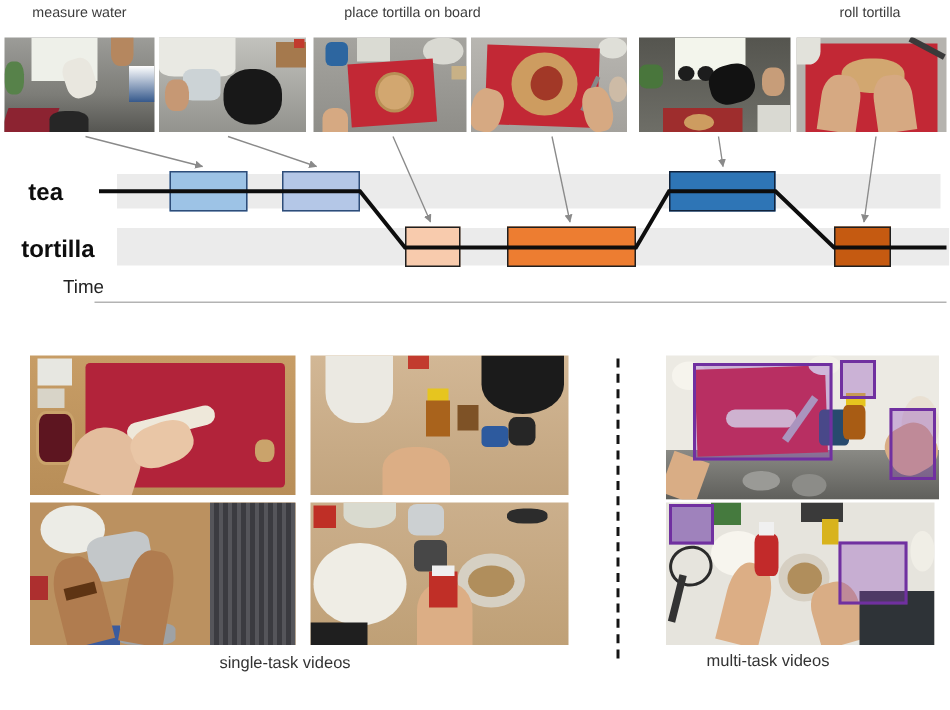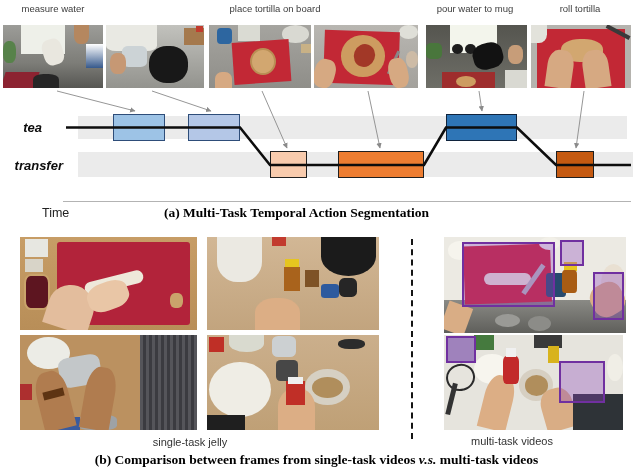--- a/index.html
+++ b/index.html
@@ -2,38 +2,37 @@
 <html><head>
 <meta charset="utf-8">
 <style>
   html,body{margin:0;padding:0;background:#fff;}
   #fig{position:relative;width:633px;height:473px;background:#fff;overflow:hidden;
        font-family:"Liberation Sans",sans-serif;}
   .alabel{position:absolute;top:3px;width:120px;text-align:center;font-size:9.5px;color:#3c3c3c;line-height:1.2;}
   .ph{position:absolute;overflow:hidden;background:#9a9a95;}
   .s{position:absolute;}
   .band{position:absolute;background:#ebebeb;}
-  .rowlab{position:absolute;font-weight:bold;font-style:italic;font-size:13px;color:#0d0d0d;text-align:right;}
+  .rowlab{position:absolute;font-weight:bold;font-size:16px;color:#0d0d0d;text-align:right;}
   .seg{position:absolute;box-sizing:border-box;}
   .timelab{position:absolute;font-size:12.5px;color:#222;}
   .axis{position:absolute;height:1px;background:#b3b3b3;}
   .cap{position:absolute;text-align:center;font-family:"Liberation Serif",serif;font-weight:bold;font-size:13.5px;color:#000;}
   .grouplab{position:absolute;font-size:11px;color:#333;text-align:center;}
   .bbox{position:absolute;border:2px solid #7030a0;background:rgba(140,70,190,0.34);box-sizing:border-box;}
   .sep{position:absolute;width:0;border-left:2.5px dashed #141414;}
   svg{position:absolute;left:0;top:0;pointer-events:none;}
 </style>
 </head>
 <body>
 
 <div id="fig">
 
   <div class="alabel" style="left:-7px">measure water</div>
   <div class="alabel" style="left:215px">place tortilla on board</div>
-  <div class="alabel" style="left:415px">pour water to mug</div>
   <div class="alabel" style="left:520px">roll tortilla</div>
 
   <div class="ph" style="left:3px;top:25px;width:100px;height:63px;background:linear-gradient(180deg,#9c9c98 0%,#7d7d78 60%,#565652 100%);">
     <div class="s" style="left:18%;top:0;width:44%;height:46%;background:#eef0e9;"></div>
     <div class="s" style="left:0;top:26%;width:13%;height:34%;background:#57824a;border-radius:40%;"></div>
     <div class="s" style="right:0;top:30%;width:17%;height:38%;background:linear-gradient(180deg,#ffffff,#36598c);"></div>
     <div class="s" style="left:0;bottom:0;width:34%;height:26%;background:#8c2331;transform:skewX(-18deg);"></div>
     <div class="s" style="left:30%;bottom:0;width:26%;height:22%;background:#262626;border-radius:40% 40% 0 0;"></div>
     <div class="s" style="left:40%;top:22%;width:20%;height:42%;background:#e9e7df;border-radius:35%;transform:rotate(-18deg);"></div>
     <div class="s" style="right:14%;top:0;width:15%;height:30%;background:#b5875f;border-radius:0 0 40% 40%;"></div>
@@ -87,21 +86,21 @@
     <div class="s" style="right:0;top:8%;width:26%;height:7%;background:#3a3a3a;transform:rotate(28deg);"></div>
     <div class="s" style="left:30%;top:22%;width:42%;height:36%;background:#d2a770;border-radius:45%;"></div>
     <div class="s" style="left:16%;bottom:0;width:26%;height:60%;background:#d6a982;border-radius:40% 40% 0 0;transform:rotate(8deg);"></div>
     <div class="s" style="left:52%;bottom:0;width:26%;height:60%;background:#d6a982;border-radius:40% 40% 0 0;transform:rotate(-8deg);"></div>
   </div>
 
   <div class="band" style="left:78px;top:116px;width:549px;height:23px;"></div>
   <div class="band" style="left:78px;top:152px;width:555px;height:25px;"></div>
 
   <div class="rowlab" style="left:0;top:120px;width:42px;">tea</div>
-  <div class="rowlab" style="left:0;top:158px;width:63px;">transfer</div>
+  <div class="rowlab" style="left:0;top:158px;width:63px;">tortilla</div>
 
   <div class="seg" style="left: 113px; top: 114px; width: 52px; height: 27px; border: 1.5px solid rgb(46, 77, 121); background-color: rgb(157, 195, 230);"></div>
   <div class="seg" style="left: 188px; top: 114px; width: 52px; height: 27px; border: 1.5px solid rgb(46, 77, 121); background-color: rgb(180, 199, 231);"></div>
   <div class="seg" style="left: 270px; top: 151px; width: 37px; height: 27px; border: 1.5px solid rgb(31, 31, 31); background-color: rgb(248, 203, 173);"></div>
   <div class="seg" style="left: 338px; top: 151px; width: 86px; height: 27px; border: 1.5px solid rgb(31, 31, 31); background-color: rgb(237, 125, 49);"></div>
   <div class="seg" style="left: 446px; top: 114px; width: 71px; height: 27px; border: 1.5px solid rgb(16, 35, 60); background-color: rgb(46, 117, 182);"></div>
   <div class="seg" style="left: 556px; top: 151px; width: 38px; height: 27px; border: 1.5px solid rgb(31, 31, 31); background-color: rgb(197, 90, 17);"></div>
 
   <svg width="633" height="210" viewBox="0 0 633 210">
     <defs>
@@ -113,24 +112,23 @@
       <line x1="57" y1="91" x2="135" y2="111"></line>
       <line x1="152" y1="91" x2="211" y2="111"></line>
       <line x1="262" y1="91" x2="287" y2="148"></line>
       <line x1="368" y1="91" x2="380" y2="148"></line>
       <line x1="479" y1="91" x2="482" y2="111"></line>
       <line x1="584" y1="91" x2="576" y2="148"></line>
     </g>
     <polyline points="66,127.5 240,127.5 270,165 424,165 446,127.5 517,127.5 556,165 631,165" fill="none" stroke="#0d0d0d" stroke-width="2.6"></polyline>
   </svg>
 
-  <div class="timelab" style="left:42px;top:184px;margin-top:22px;">Time</div>
+  <div class="timelab" style="left:42px;top:184px;">Time</div>
   <div class="axis" style="left:63px;top:201px;width:568px;"></div>
 
-  <div class="cap" style="left:0;top:205px;width:593px;">(a) Multi-Task Temporal Action Segmentation</div>
 
   <div class="ph" style="left:20px;top:237px;width:177px;height:93px;background:linear-gradient(180deg,#c79d66,#b88e58);">
     <div class="s" style="left:3%;top:2%;width:13%;height:20%;background:#e7e7e1;"></div>
     <div class="s" style="left:3%;top:24%;width:10%;height:14%;background:#d8d4c8;"></div>
     <div class="s" style="left:2%;top:40%;width:15%;height:38%;background:#5d1520;border:2px solid #caa36b;border-radius:25%;box-sizing:border-box;"></div>
     <div class="s" style="left:21%;top:5%;width:75%;height:90%;background:#b2233a;border-radius:3px;"></div>
     <div class="s" style="right:8%;top:60%;width:7%;height:16%;background:#caa36b;border-radius:40%;"></div>
     <div class="s" style="left:36%;top:42%;width:34%;height:14%;background:#eee8da;border-radius:7px;transform:rotate(-14deg);"></div>
     <div class="s" style="left:16%;bottom:0;width:26%;height:48%;background:#e3bd9d;border-radius:50% 50% 0 0;transform:rotate(18deg);"></div>
     <div class="s" style="left:38%;top:48%;width:24%;height:30%;background:#e9c6a6;border-radius:40%;transform:rotate(-20deg);"></div>
@@ -168,21 +166,21 @@
     <div class="s" style="left:1%;top:28%;width:36%;height:58%;background:#efede5;border-radius:50%;"></div>
     <div class="s" style="left:40%;top:26%;width:13%;height:22%;background:#474747;border-radius:20%;"></div>
     <div class="s" style="left:57%;top:36%;width:26%;height:38%;background:#d6d0c3;border-radius:50%;"></div>
     <div class="s" style="left:61%;top:44%;width:18%;height:22%;background:#b08e5c;border-radius:50%;"></div>
     <div class="s" style="left:0;bottom:0;width:22%;height:16%;background:#1f1f1f;"></div>
     <div class="s" style="left:41%;bottom:0;width:22%;height:44%;background:#dcae85;border-radius:45% 45% 0 0;"></div>
     <div class="s" style="left:46%;bottom:26%;width:11%;height:26%;background:#c02f27;"></div>
     <div class="s" style="left:47%;bottom:48%;width:9%;height:8%;background:#efefef;"></div>
   </div>
 
-  <div class="grouplab" style="left:110px;top:436px;width:160px;">single-task jelly</div>
+  <div class="grouplab" style="left:110px;top:436px;width:160px;">single-task videos</div>
 
   <div class="sep" style="left:411px;top:239px;height:200px;"></div>
 
   <div class="ph" style="left:444px;top:237px;width:182px;height:96px;background:#eceae3;">
     <div class="s" style="left:0;bottom:0;width:100%;height:34%;background:linear-gradient(180deg,#8a8a85,#5f5f5b);"></div>
     <div class="s" style="left:28%;bottom:6%;width:14%;height:14%;background:#9a9a96;border-radius:50%;"></div>
     <div class="s" style="left:46%;bottom:2%;width:13%;height:16%;background:#8c8c88;border-radius:50%;"></div>
     <div class="s" style="left:0;bottom:0;width:14%;height:30%;background:#d9ad85;transform:rotate(20deg);"></div>
     <div class="s" style="left:2%;top:4%;width:13%;height:20%;background:#f6f4ed;border-radius:50%;"></div>
     <div class="s" style="left:11%;top:8%;width:48%;height:60%;background:#cf2433;transform:rotate(-2deg);"></div>
@@ -213,17 +211,14 @@
     <div class="s" style="left:34.5%;top:14%;width:6%;height:9%;background:#f0f0f0;"></div>
     <div class="s" style="left:55%;bottom:0;width:18%;height:44%;background:#d9ad85;border-radius:40% 40% 0 0;transform:rotate(-16deg);"></div>
     <div class="s" style="right:0;bottom:0;width:28%;height:38%;background:#2e3337;"></div>
     <div class="s" style="right:0;top:20%;width:9%;height:28%;background:#f0eee6;border-radius:50%;"></div>
     <div class="bbox" style="left:1%;top:1%;width:17%;height:29%;background:rgba(100,50,160,0.55);"></div>
     <div class="bbox" style="left:64%;top:27%;width:26%;height:45%;"></div>
   </div>
 
   <div class="grouplab" style="left:432px;top:435px;width:160px;">multi-task videos</div>
 
-  <div class="cap" style="left:0;top:452px;width:633px;">
-    <span>(b) Comparison between frames from single-task videos </span><span style="font-style:italic">v.s.</span><span> multi-task videos</span>
-  </div>
 
 </div>
 
 </body></html>

